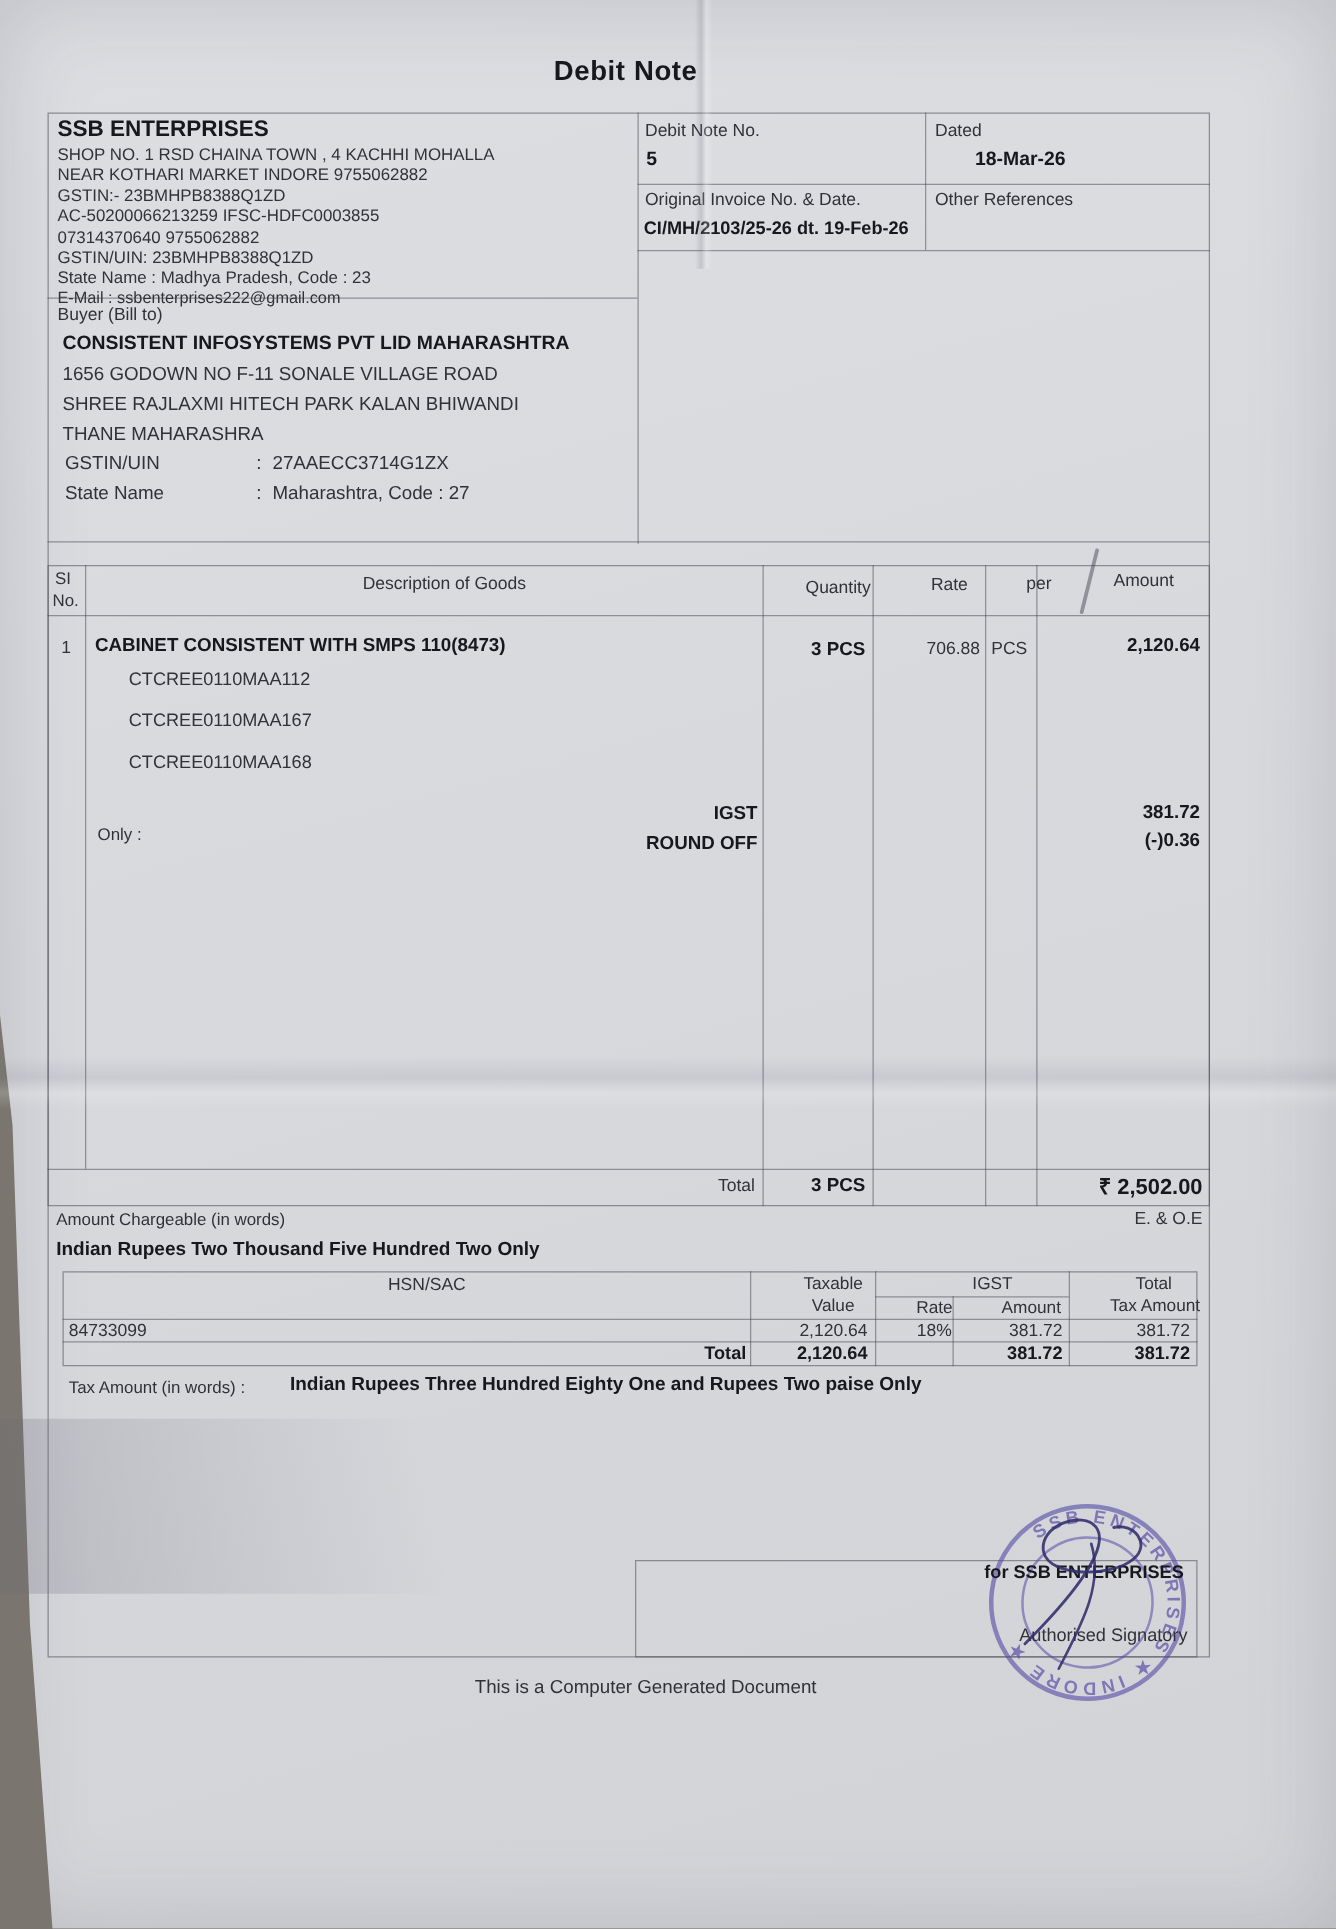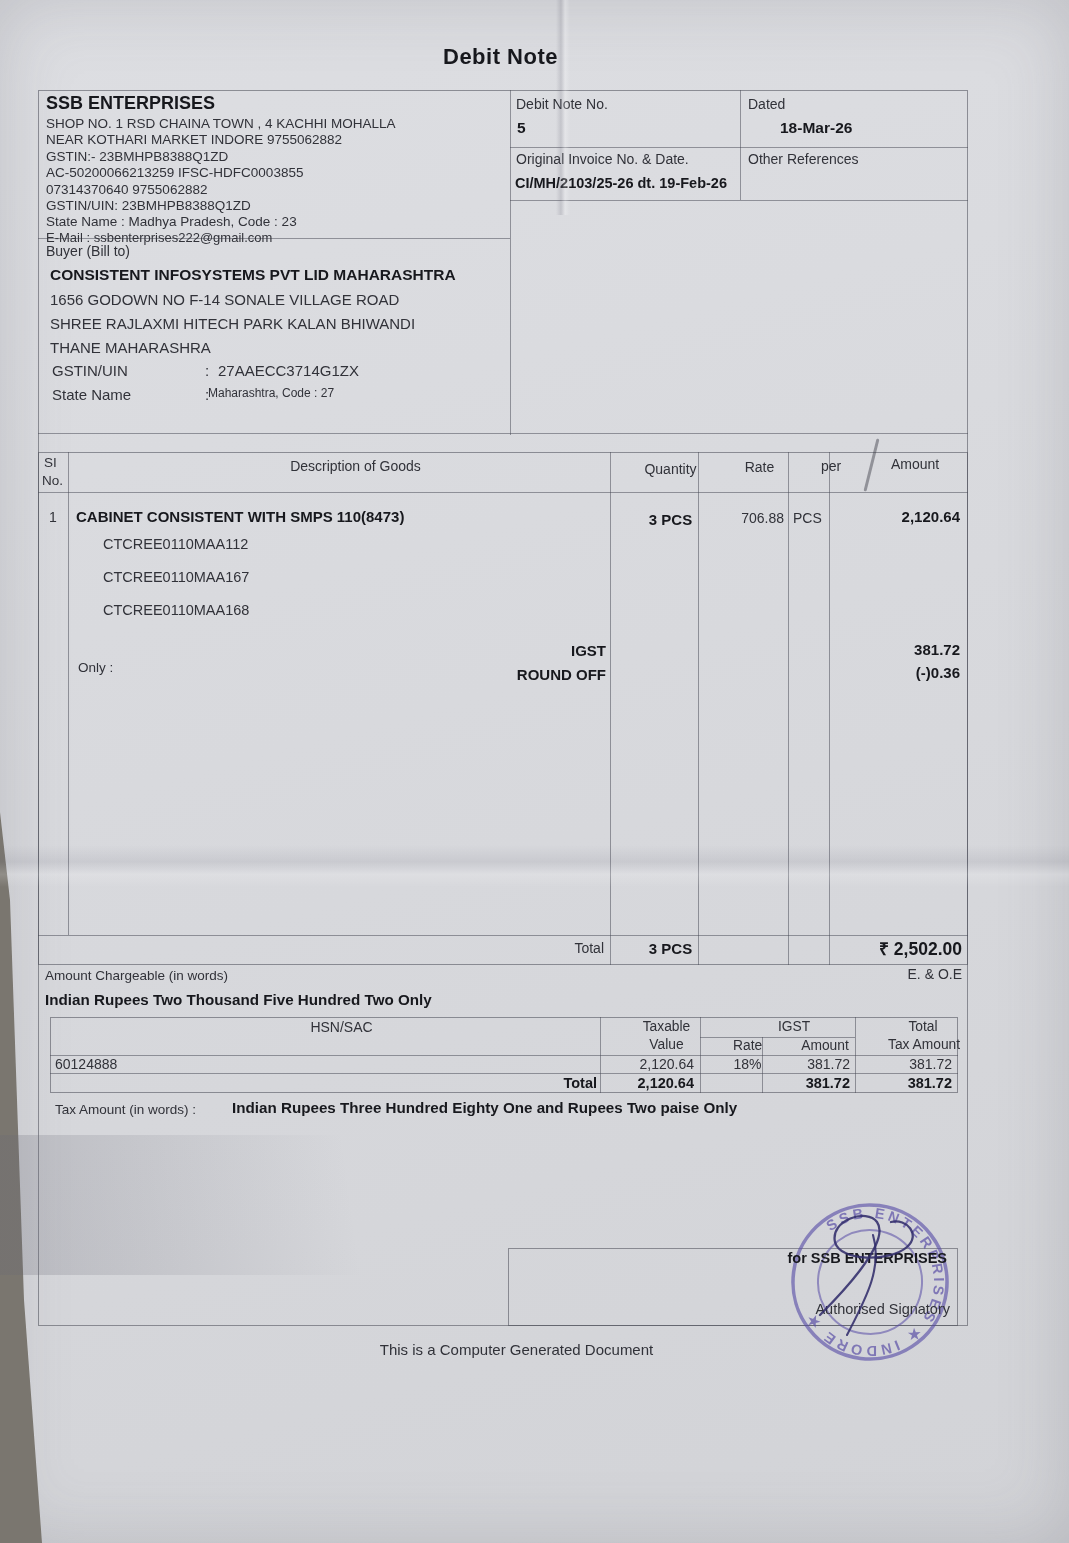--- a/index.html
+++ b/index.html
@@ -55,29 +55,29 @@
 <div class="t" style="left:516px;top:96px;font-size:14px">Debit Note No.</div>
 <div class="t b" style="left:517px;top:119px;font-size:15.5px">5</div>
 <div class="t" style="left:748px;top:96px;font-size:14px">Dated</div>
 <div class="t b" style="left:780px;top:119px;font-size:15.5px">18-Mar-26</div>
 <div class="t" style="left:516px;top:151px;font-size:14px">Original Invoice No. &amp; Date.</div>
 <div class="t b" style="left:515px;top:175px;font-size:14.5px">CI/MH/2103/25-26  dt. 19-Feb-26</div>
 <div class="t" style="left:748px;top:151px;font-size:14px">Other References</div>
 
 <div class="t" style="left:46px;top:243px;font-size:14px">Buyer (Bill to)</div>
 <div class="t b" style="left:50px;top:266px;font-size:15.5px">CONSISTENT INFOSYSTEMS PVT LID MAHARASHTRA</div>
-<div class="t" style="left:50px;top:291px;font-size:15px">1656 GODOWN NO F-14 SONALE VILLAGE ROAD</div>
+<div class="t" style="left:50px;top:291px;font-size:15px">1656 GODOWN NO F-11 SONALE VILLAGE ROAD</div>
 <div class="t" style="left:50px;top:315px;font-size:15px">SHREE RAJLAXMI HITECH PARK KALAN BHIWANDI</div>
 <div class="t" style="left:50px;top:339px;font-size:15px">THANE MAHARASHRA</div>
 <div class="t" style="left:52px;top:362px;font-size:15px">GSTIN/UIN</div>
 <div class="t" style="left:205px;top:362px;font-size:15px">:</div>
 <div class="t" style="left:218px;top:362px;font-size:15px">27AAECC3714G1ZX</div>
 <div class="t" style="left:52px;top:386px;font-size:15px">State Name</div>
 <div class="t" style="left:205px;top:386px;font-size:15px">:</div>
-<div class="t" style="left:208px;top:386px;font-size:12px">Maharashtra, Code : 27</div>
+<div class="t" style="left:218px;top:386px;font-size:15px">Maharashtra, Code : 27</div>
 
 <div class="box" style="left:38px;top:452px;width:930px;height:513px"></div>
 <div class="hl" style="left:38px;top:492px;width:930px"></div>
 <div class="hl" style="left:38px;top:935px;width:930px"></div>
 <div class="vl" style="left:68px;top:452px;height:483px"></div>
 <div class="vl" style="left:610px;top:452px;height:513px"></div>
 <div class="vl" style="left:698px;top:452px;height:513px"></div>
 <div class="vl" style="left:788px;top:452px;height:513px"></div>
 <div class="vl" style="left:829px;top:452px;height:513px"></div>
 
@@ -124,21 +124,21 @@
 
 <div class="t c" style="left:50px;top:1019px;width:550px;font-size:14px">HSN/SAC</div>
 <div class="t c" style="left:600px;top:1019px;width:100px;font-size:13.8px">Taxable</div>
 <div class="t c" style="left:600px;top:1037px;width:100px;font-size:13.8px">Value</div>
 <div class="t c" style="left:700px;top:1019px;width:155px;font-size:13.8px">IGST</div>
 <div class="t c" style="left:700px;top:1038px;width:62px;font-size:13.8px">Rate</div>
 <div class="t c" style="left:762px;top:1038px;width:93px;font-size:13.8px">Amount</div>
 <div class="t c" style="left:855px;top:1019px;width:103px;font-size:13.8px">Total</div>
 <div class="t c" style="left:855px;top:1037px;width:103px;font-size:13.8px">Tax Amount</div>
 
-<div class="t" style="left:55px;top:1056px;font-size:14px">60124888</div>
+<div class="t" style="left:55px;top:1056px;font-size:14px">84733099</div>
 <div class="t" style="right:375px;top:1056px;font-size:14px">2,120.64</div>
 <div class="t c" style="left:700px;top:1056px;width:62px;font-size:14px">18%</div>
 <div class="t" style="right:219px;top:1056px;font-size:14px">381.72</div>
 <div class="t" style="right:117px;top:1056px;font-size:14px">381.72</div>
 
 <div class="t b" style="right:472px;top:1075px;font-size:14.5px">Total</div>
 <div class="t b" style="right:375px;top:1075px;font-size:14.5px">2,120.64</div>
 <div class="t b" style="right:219px;top:1075px;font-size:14.5px">381.72</div>
 <div class="t b" style="right:117px;top:1075px;font-size:14.5px">381.72</div>
 

